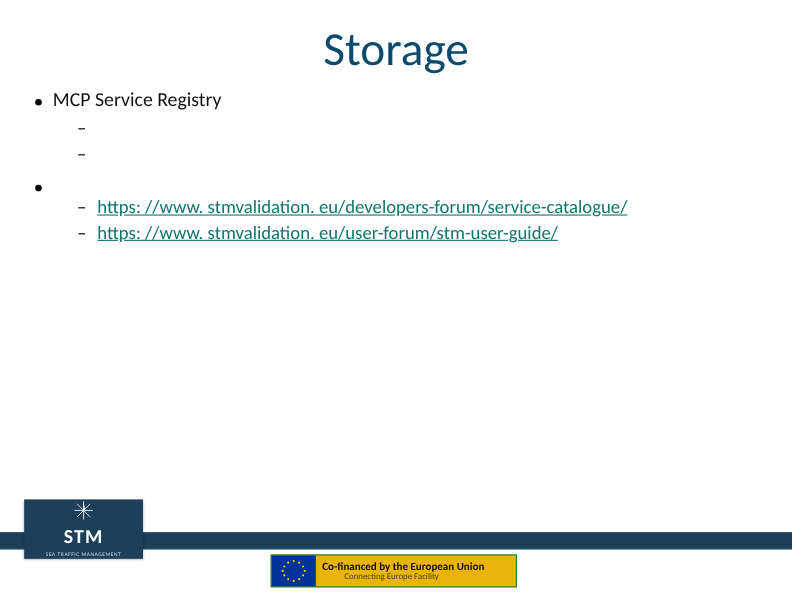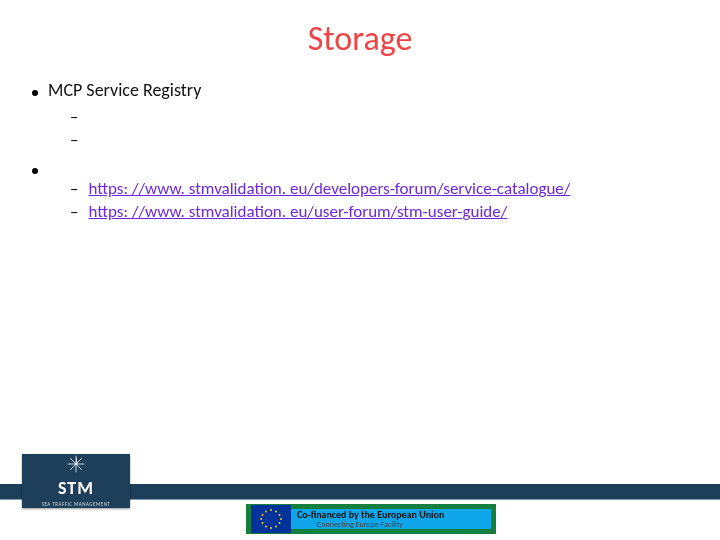--- a/index.html
+++ b/index.html
@@ -18,23 +18,23 @@
     height: 540px;
     position: relative;
     box-sizing: border-box;
   }
   .title {
     position: absolute;
     top: 18px;
     left: 0;
     width: 100%;
     text-align: center;
-    font-size: 34px;
+    font-size: 43px;
     font-weight: 400;
-    color: #ef4444;
+    color: #0c4a6e;
   }
   .content {
     position: absolute;
     top: 80px;
     left: 26px;
     right: 26px;
   }
   ul.top {
     list-style: none;
     margin: 0;
@@ -69,21 +69,21 @@
     align-items: baseline;
     gap: 10px;
     font-size: 17px;
     line-height: 1.35;
   }
   .dash {
     flex: 0 0 auto;
     color: #000;
   }
   .link {
-    color: #6d28d9;
+    color: #0f766e;
     text-decoration: underline;
     cursor: pointer;
   }
 
   
   .footer-band {
     position: absolute;
     left: 0;
     bottom: 40px;
     width: 720px;
@@ -127,24 +127,24 @@
     font-size: 5px;
     letter-spacing: 0.5px;
     margin-top: 2px;
     color: #d0dde8;
   }
 
   .eu-block {
     position: absolute;
     left: 246px;
     bottom: 6px;
-    width: 250px;
+    width: 224px;
     height: 30px;
-    border: 5px solid #15803d;
-    background: #0ea5e9;
+    border: 1px solid #15803d;
+    background: #eab308;
     display: flex;
     align-items: center;
     box-sizing: border-box;
   }
   .eu-flag {
     width: 40px;
     height: 28px;
     background: #003399;
     display: flex;
     align-items: center;

